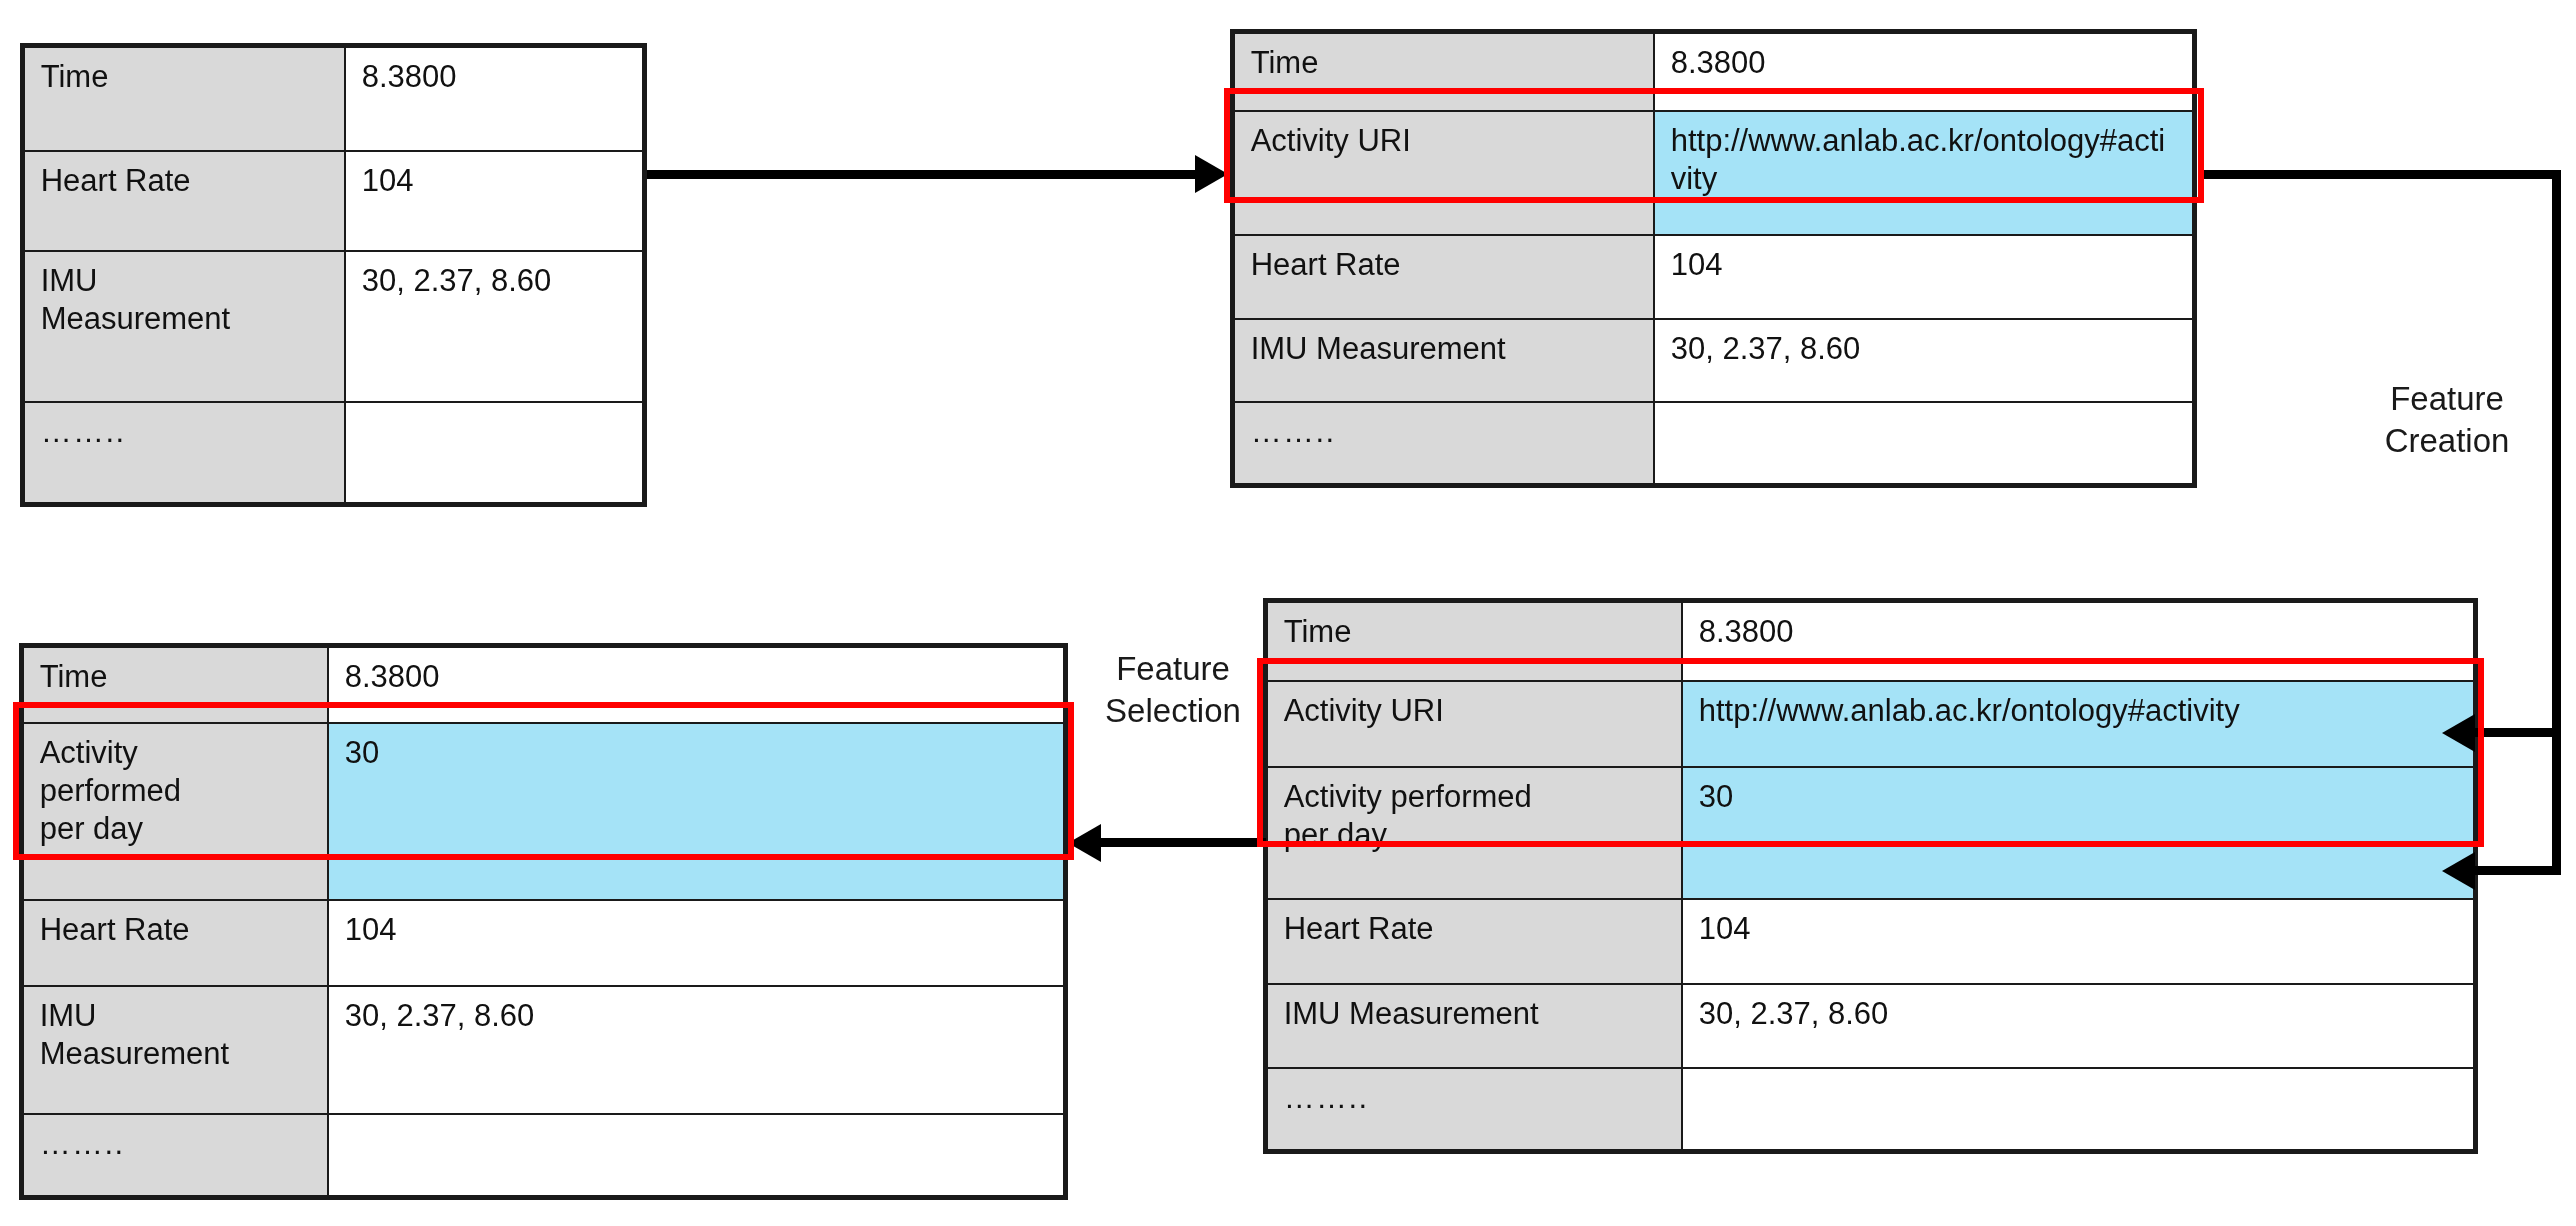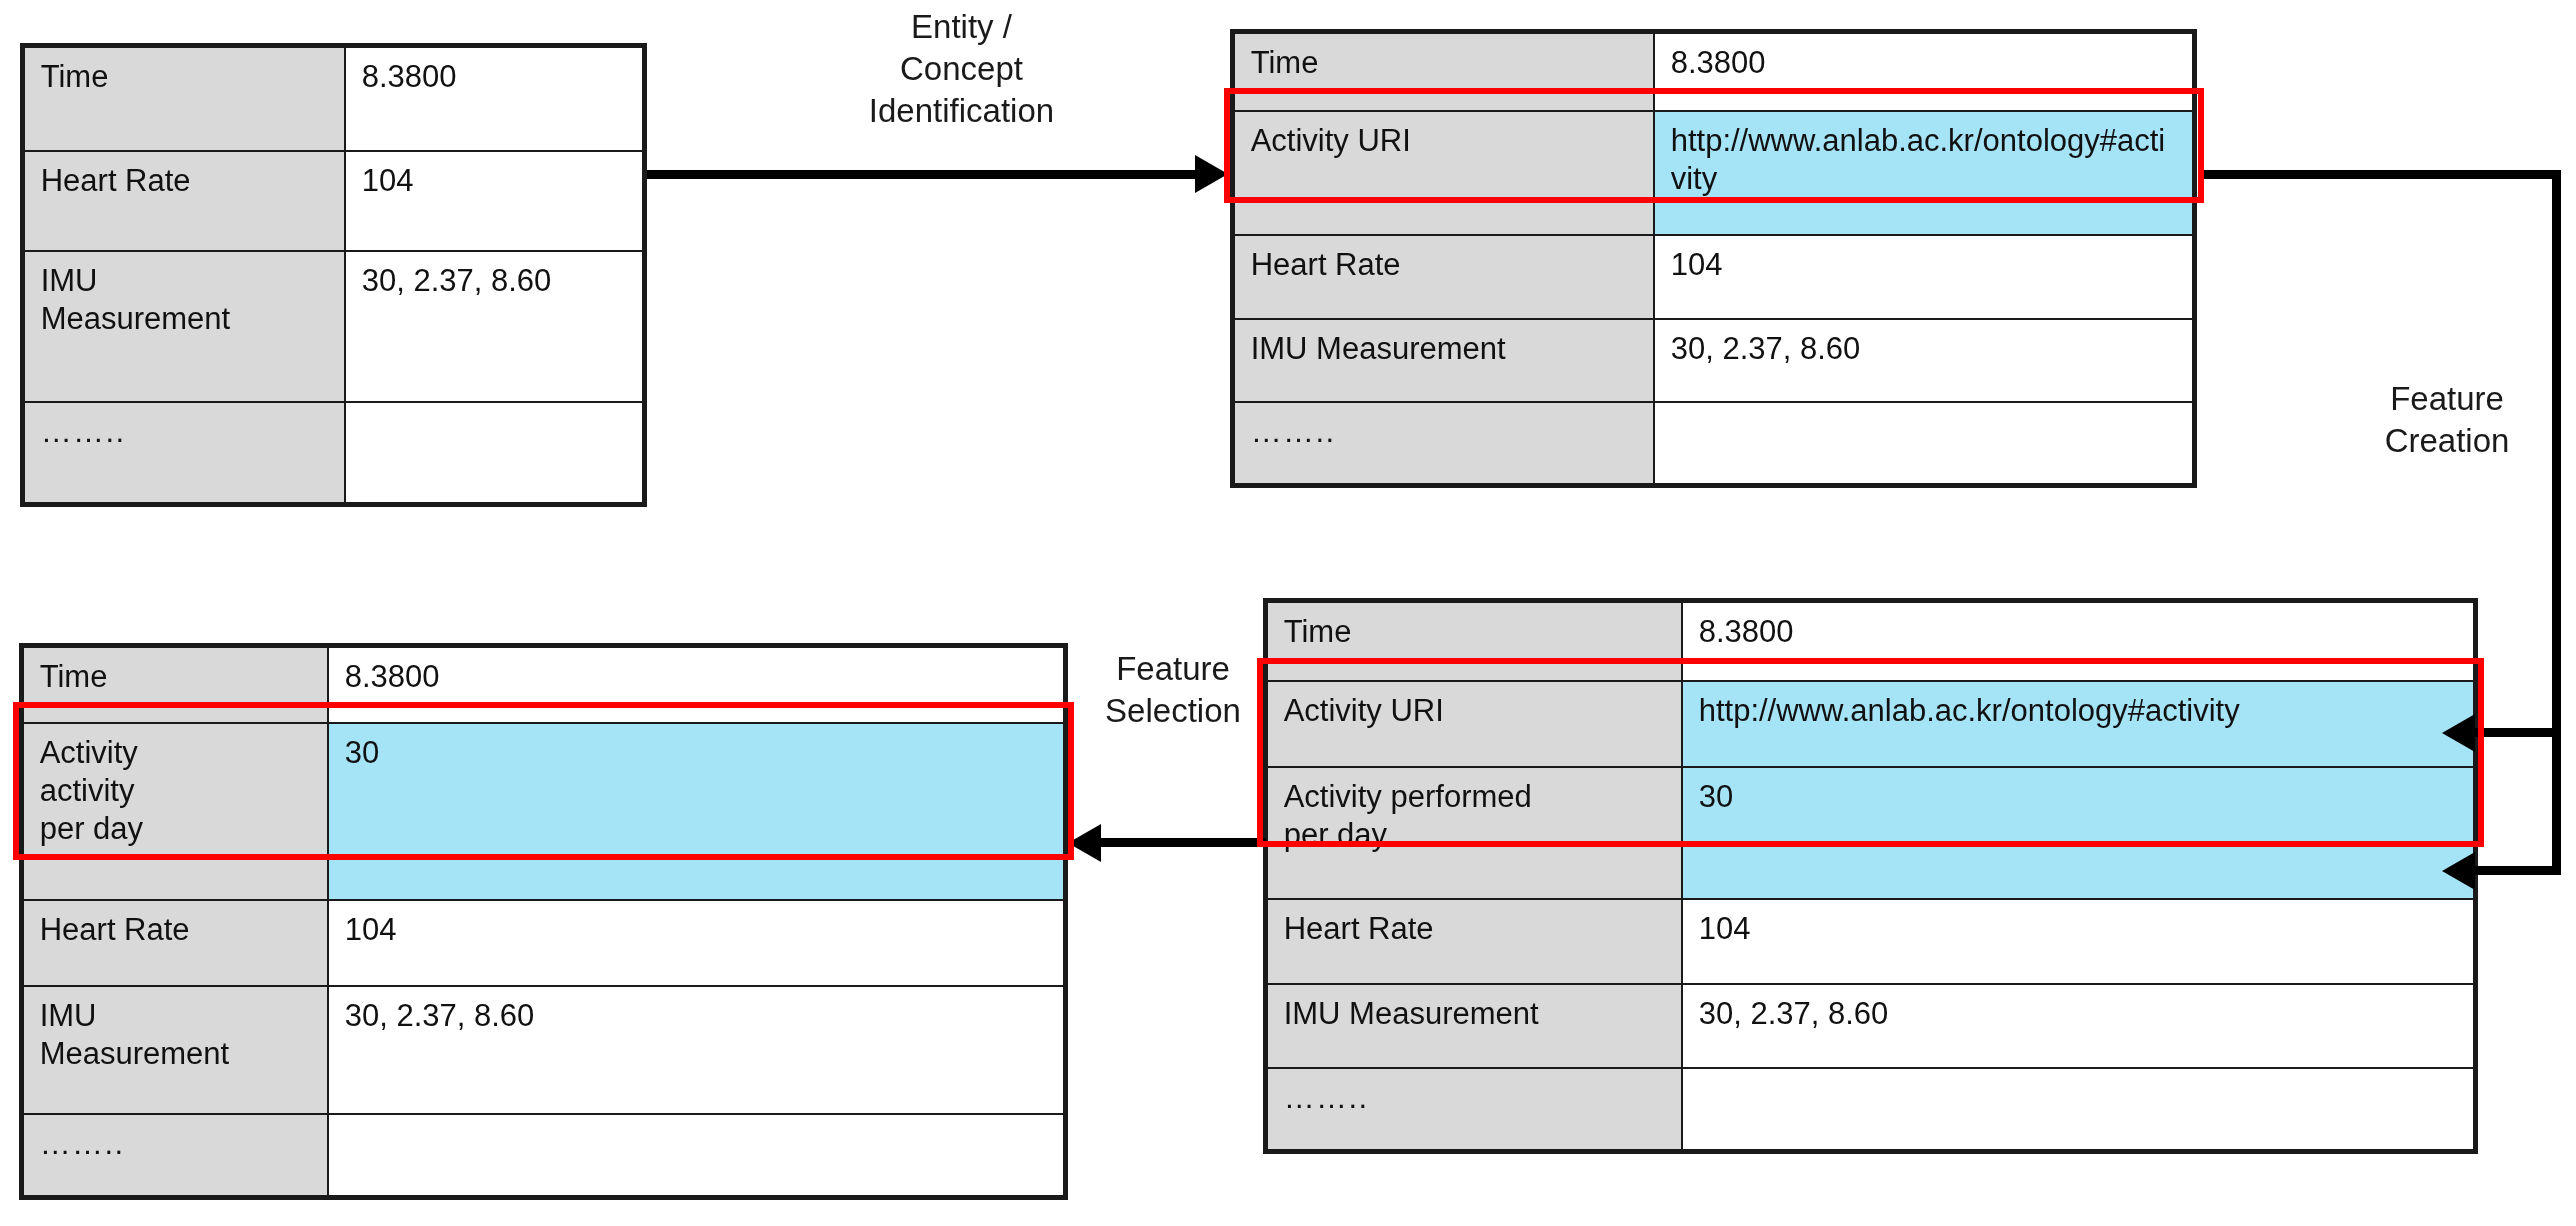--- a/index.html
+++ b/index.html
@@ -160,21 +160,21 @@
 
   <div class="tbl" style="left:19px; top:643px; width:1049px; height:557px;">
     <table>
       <tbody>
           <tr style="height:63px;">
         <td class="key" style="width:305px;">Time</td>
         <td>8.3800</td>
       </tr>
       <tr style="height:146px;">
         <td class="key" style="white-space:pre-line;">Activity
-activity
+performed
 per day</td>
         <td class="hl">30</td>
       </tr>
       <tr style="height:71px;">
         <td class="key">Heart Rate</td>
         <td>104</td>
       </tr>
       <tr style="height:105px;">
         <td class="key" style="white-space:pre-line;">IMU
 Measurement</td>
@@ -217,23 +217,20 @@
         <td class="dots">……..</td>
         <td></td>
       </tr>
     </tbody>
       </table>
   </div>
   <div class="redbox" style="left:1257px; top:658px; width:1227px; height:189px;"></div>
 
   <div class="hline" style="left:647px; top:170px; width:549px;"></div>
   <div class="arrow-r" style="left:1195px; top:155px;"></div>
-  <div class="lbl" style="left:805px; top:5.7px; width:313px;">Entity /
-Concept
-Identification</div>
 
   <div class="hline" style="left:2198px; top:170px; width:363px;"></div>
   <div class="vline" style="left:2552px; top:170px; height:705px;"></div>
 
   <div class="hline" style="left:2475px; top:728px; width:82px;"></div>
   <div class="arrow-l" style="left:2442px; top:714px;"></div>
 
   <div class="hline" style="left:2475px; top:866px; width:82px;"></div>
   <div class="arrow-l" style="left:2442px; top:852px;"></div>
   <div class="lbl" style="left:2351px; top:378px; width:192px;">Feature

